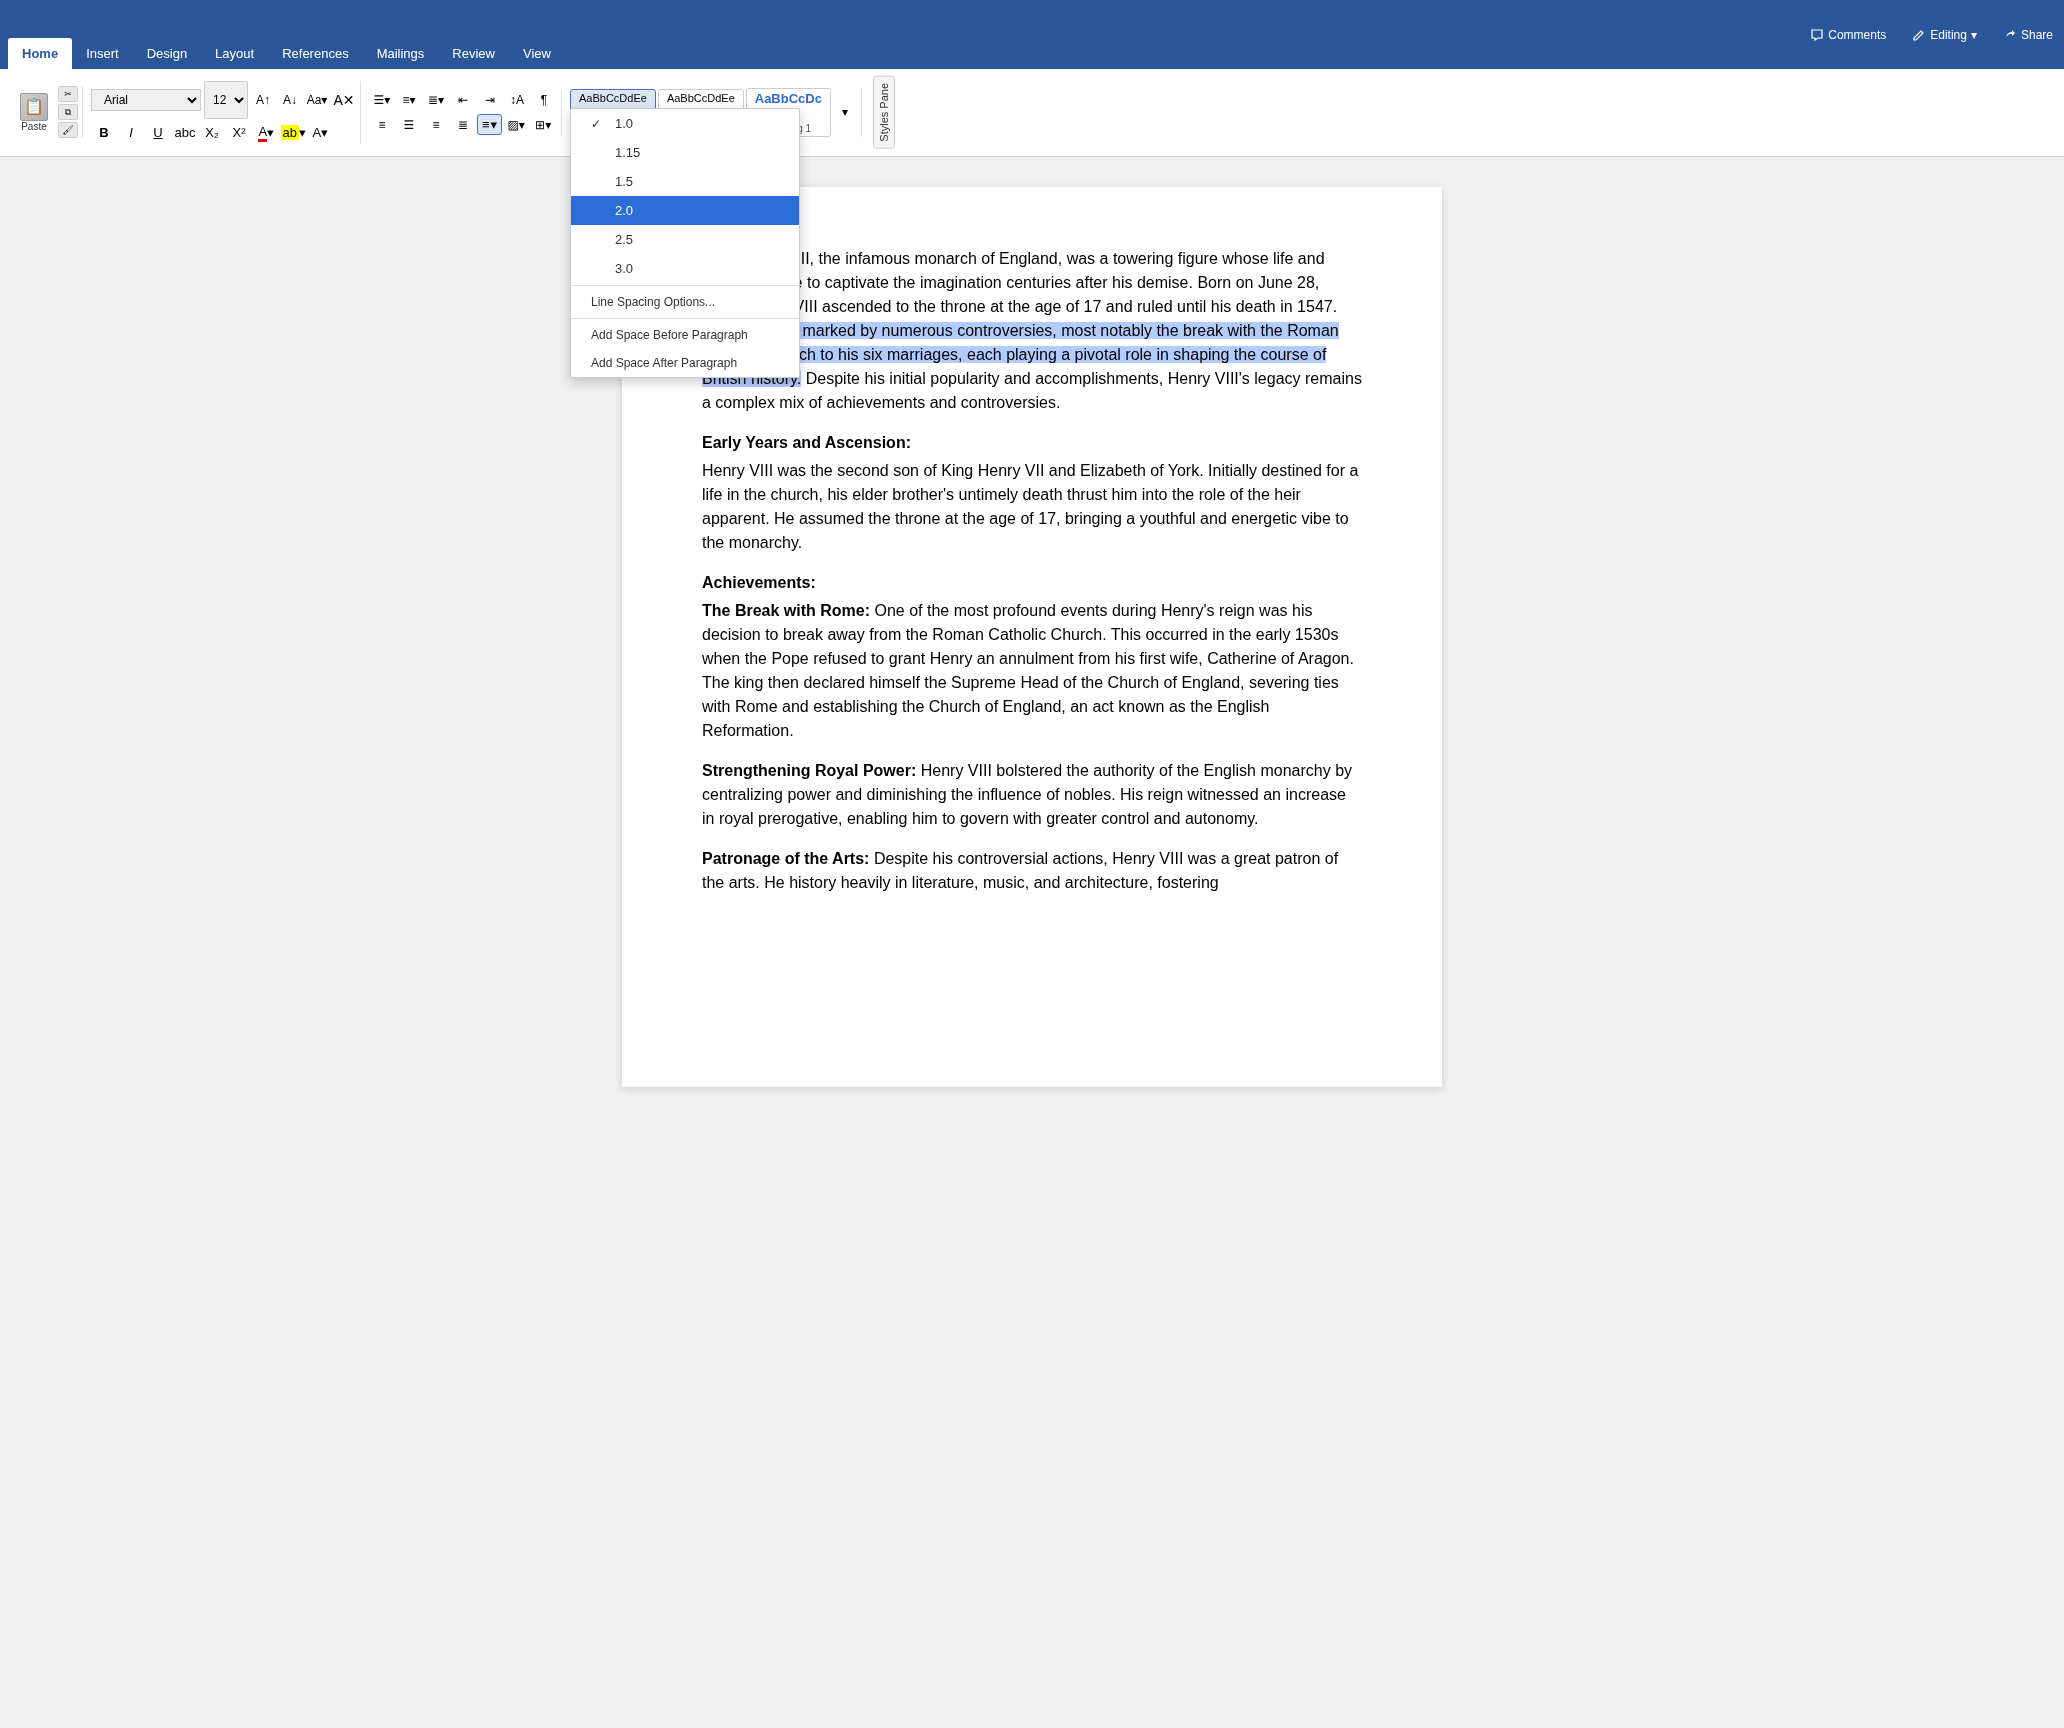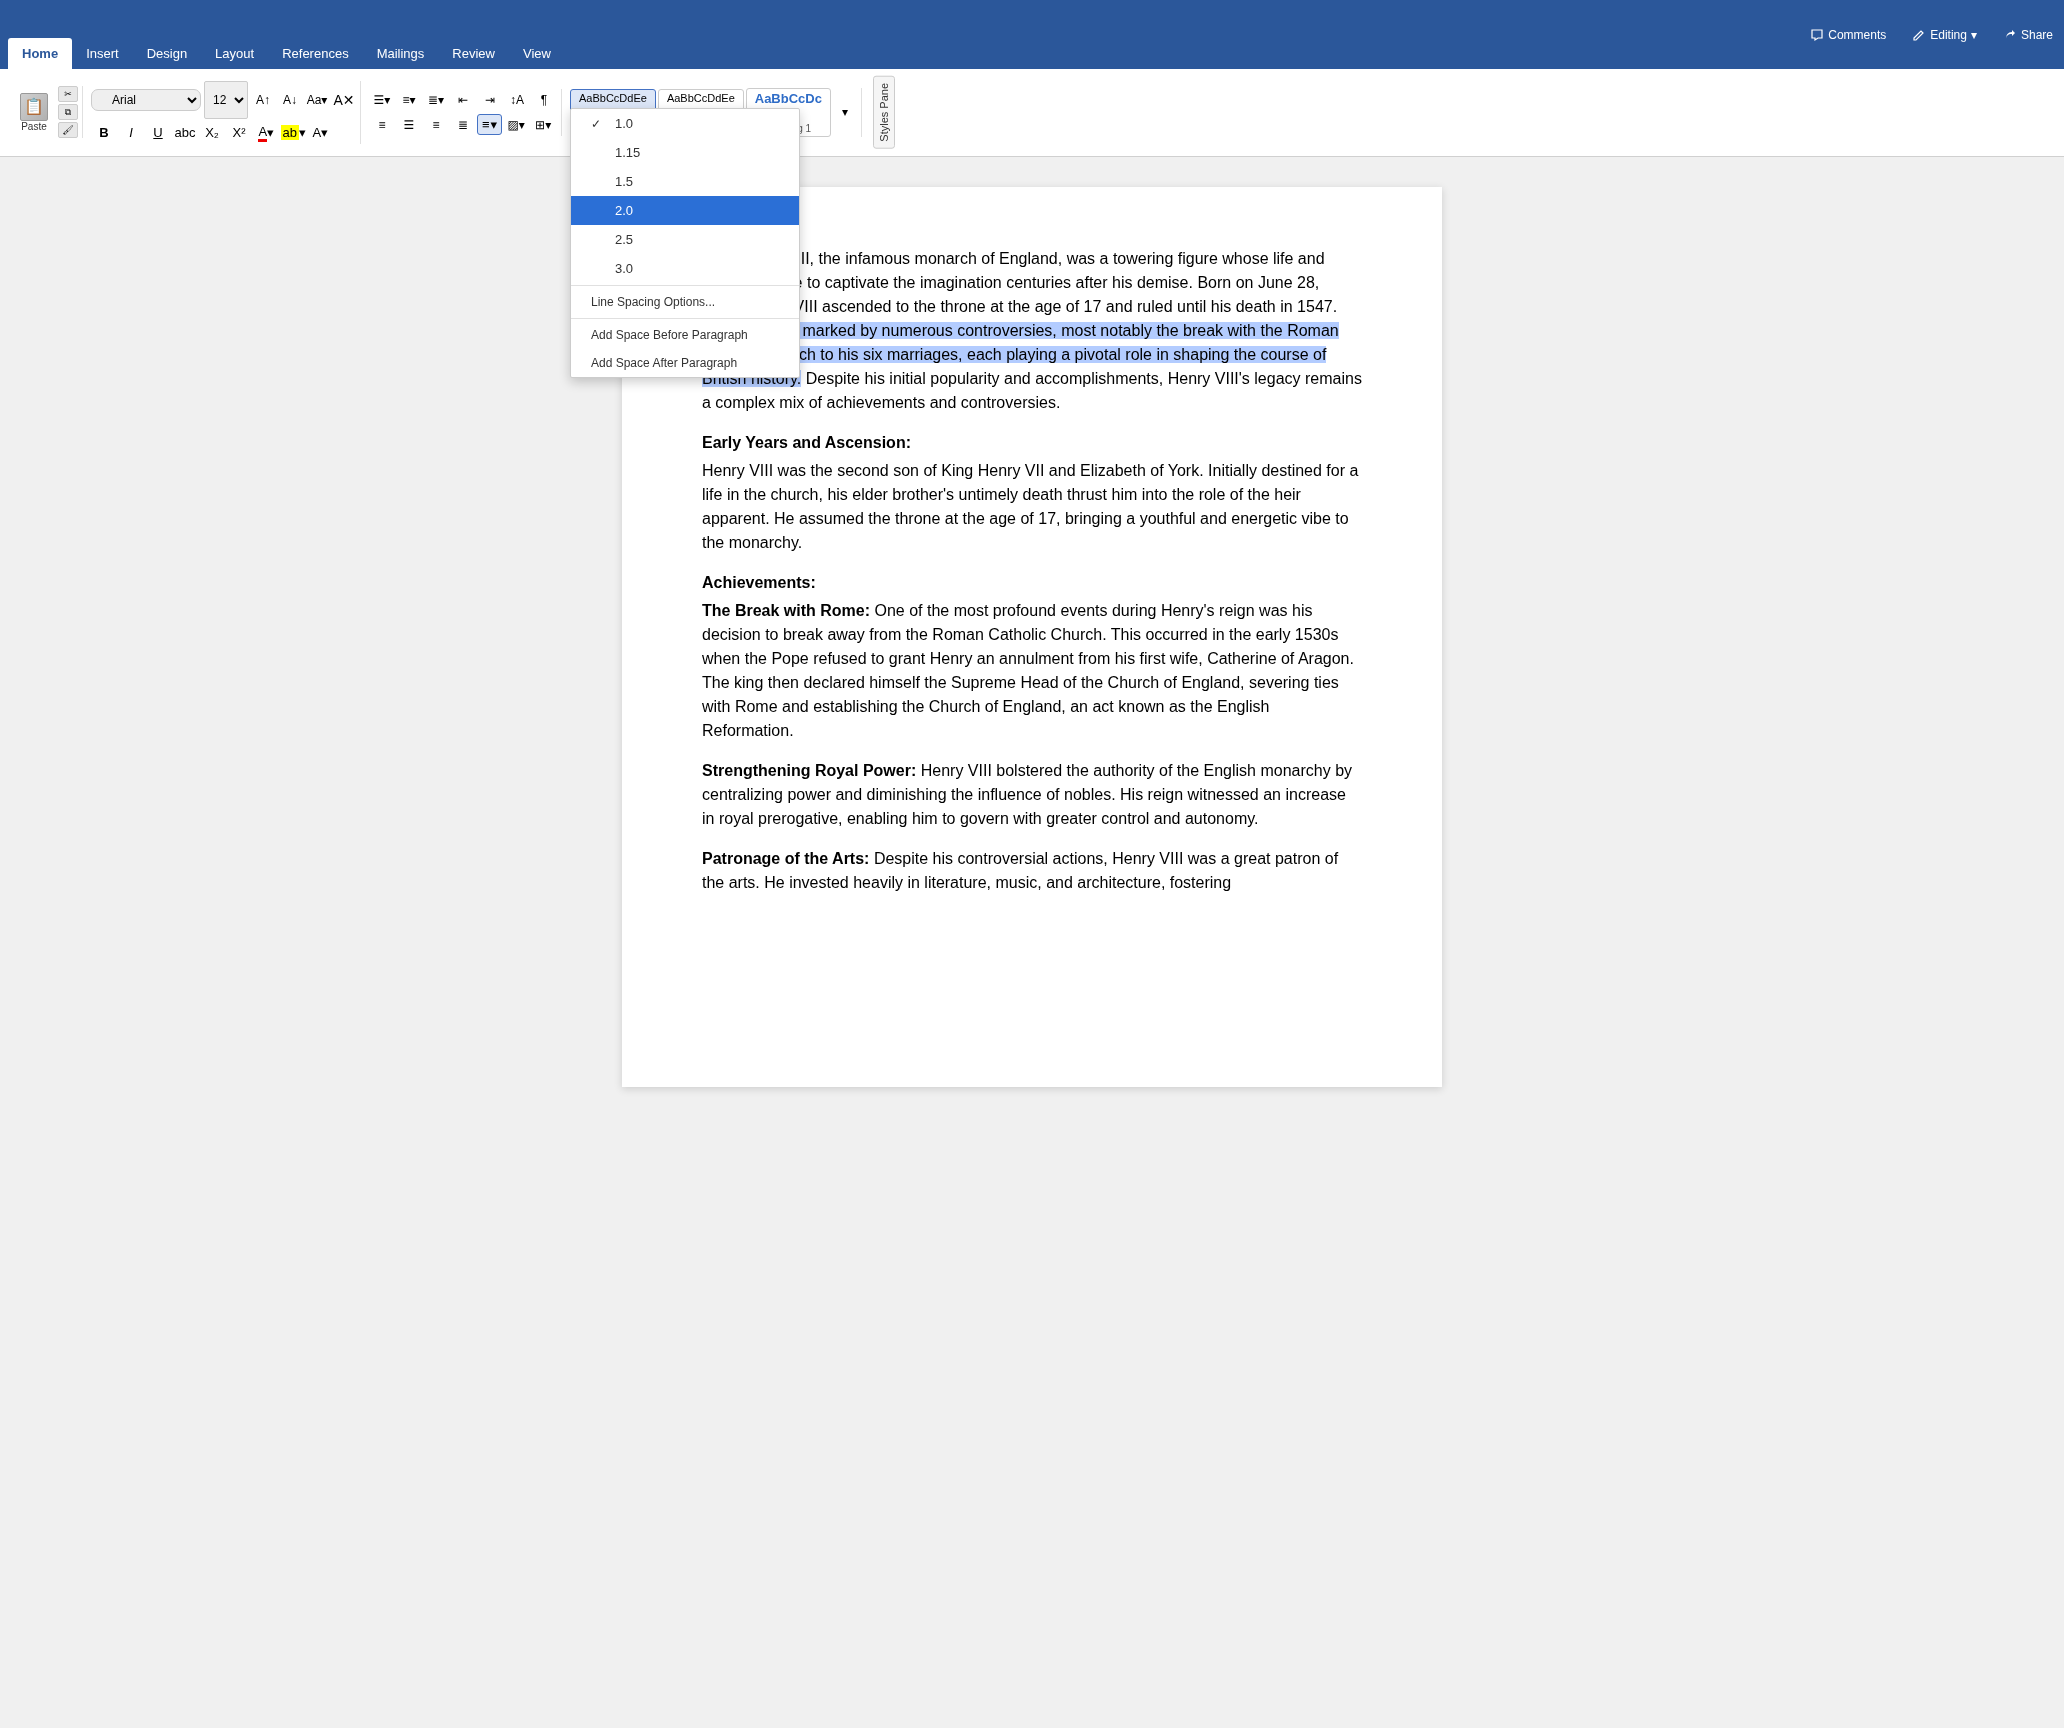--- a/index.html
+++ b/index.html
@@ -22,21 +22,21 @@
     .ribbon-toolbar { display: flex; align-items: center; background: #fff; border-bottom: 1px solid #d0d0d0; padding: 4px 8px; gap: 4px; flex-wrap: nowrap; min-height: 56px; }
     .ribbon-group { display: flex; align-items: center; gap: 2px; padding: 0 4px; border-right: 1px solid #e0e0e0; }
     .ribbon-group:last-child { border-right: none; }
 
     
     .clipboard-btn { display: flex; flex-direction: column; align-items: center; padding: 4px 8px; cursor: pointer; border-radius: 3px; font-size: 10px; color: #333; }
     .paste-icon { width: 28px; height: 28px; background: linear-gradient(135deg, #d0d0d0, #b0b0b0); border: 1px solid #999; border-radius: 2px; display: flex; align-items: center; justify-content: center; font-size: 16px; }
     .small-icon-btn { width: 20px; height: 16px; background: #e8e8e8; border: 1px solid #ccc; border-radius: 2px; cursor: pointer; display: flex; align-items: center; justify-content: center; font-size: 9px; }
 
     
-    .font-select { padding: 2px 16px; border: 1px solid #ccc; border-radius: 7px; font-size: 12px; min-width: 110px; cursor: pointer; }
+    .font-select { padding: 2px 8px; border: 1px solid #ccc; border-radius: 0; font-size: 12px; min-width: 110px; cursor: pointer; }
     .font-size-select { padding: 10px 4px; border: 1px solid #ccc; border-radius: 2px; font-size: 12px; width: 44px; cursor: pointer; }
     .icon-btn { width: 24px; height: 24px; border: 1px solid transparent; border-radius: 3px; cursor: pointer; display: flex; align-items: center; justify-content: center; font-size: 12px; background: transparent; }
     .font-format-row { display: flex; gap: 1px; align-items: center; }
     .fmt-btn { width: 26px; height: 22px; border: 1px solid transparent; border-radius: 3px; cursor: pointer; display: flex; align-items: center; justify-content: center; font-size: 13px; background: transparent; }
     .fmt-btn.bold { font-weight: bold; }
     .fmt-btn.italic { font-style: italic; }
     .fmt-btn.underline { text-decoration: underline; }
 
     
     .para-btn { width: 26px; height: 22px; border: 1px solid transparent; border-radius: 3px; cursor: pointer; display: flex; align-items: center; justify-content: center; font-size: 12px; background: transparent; }
@@ -252,17 +252,17 @@
 
       <div class="doc-para">
         <strong>The Break with Rome:</strong> <span>One of the most profound events during Henry's reign was his decision to break away from the Roman Catholic Church. This occurred in the early 1530s when the Pope refused to grant Henry an annulment from his first wife, Catherine of Aragon. The king then declared himself the Supreme Head of the Church of England, severing ties with Rome and establishing the Church of England, an act known as the English Reformation.</span>
       </div>
 
       <div class="doc-para">
         <strong>Strengthening Royal Power:</strong> <span>Henry VIII bolstered the authority of the English monarchy by centralizing power and diminishing the influence of nobles. His reign witnessed an increase in royal prerogative, enabling him to govern with greater control and autonomy.</span>
       </div>
 
       <div class="doc-para">
-        <strong>Patronage of the Arts:</strong> <span>Despite his controversial actions, Henry VIII was a great patron of the arts. He invested heavily in literature, music, and architecture, fostering</span>
+        <strong>Patronage of the Arts:</strong> <span>Despite his controversial actions, Henry VIII was a great patron of the arts. He history heavily in literature, music, and architecture, fostering</span>
       </div>
     </div>
   </div>
 </div>
 
 </body></html>

